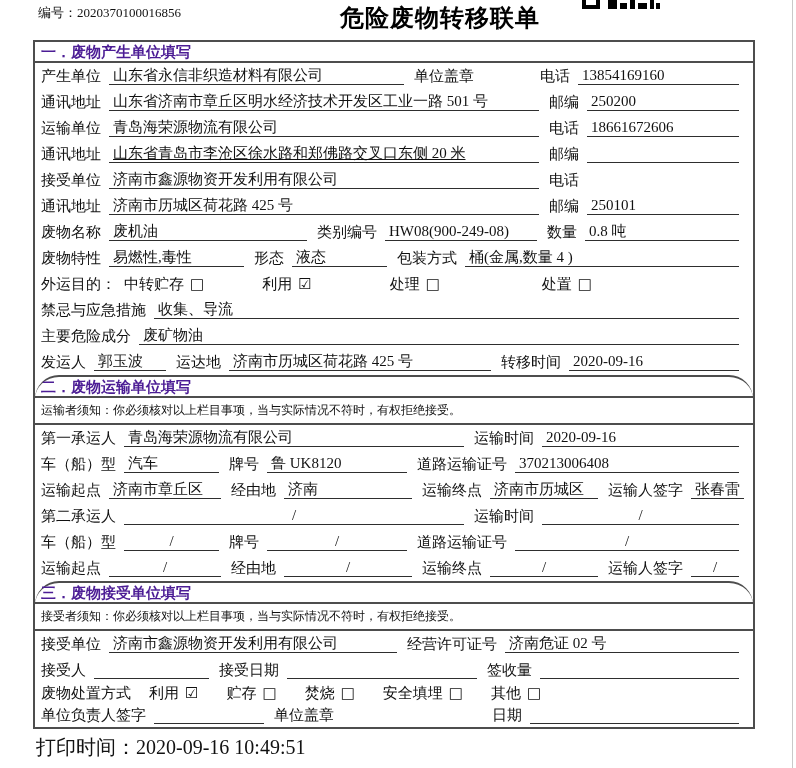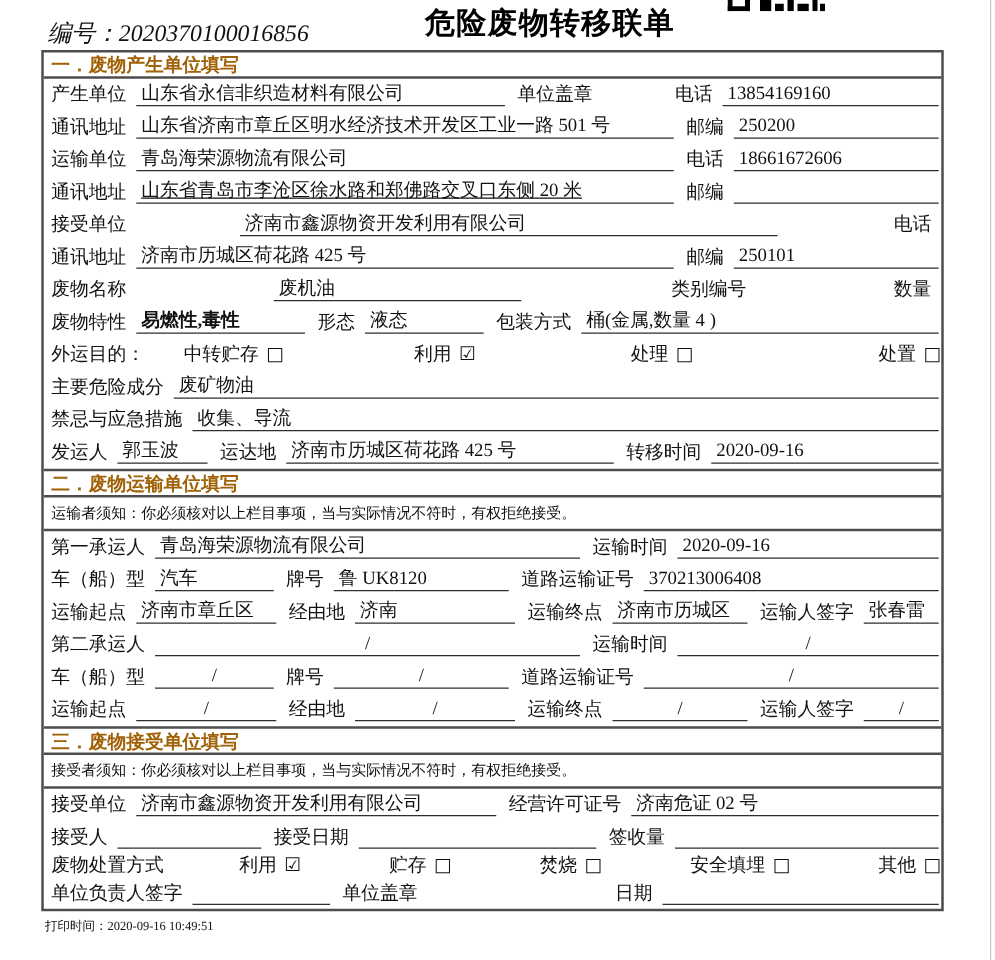--- a/index.html
+++ b/index.html
@@ -1,64 +1,64 @@
 <!DOCTYPE html>
 <html><head>
 <meta charset="utf-8">
 <style>
   html,body{margin:0;padding:0;}
   body{
     width:796px;height:768px;background:#ffffff;overflow:hidden;position:relative;
     font-family:"Liberation Serif","DejaVu Serif",serif;color:#111;
   }
   .doc-number{
-    position:absolute;left:38px;top:14px;font-size:19px;white-space:nowrap;font-style:italic;
+    position:absolute;left:38px;top:4px;font-size:13px;white-space:nowrap;
   }
   .doc-title{
     position:absolute;left:330px;top:2px;width:220px;text-align:center;
     font-family:"Liberation Sans","DejaVu Sans",sans-serif;
     font-weight:bold;font-size:24px;letter-spacing:1px;white-space:nowrap;color:#000;
   }
   .qr-frag{position:absolute;left:582px;top:0;}
   .page-edge{position:absolute;right:3px;top:0;width:1px;height:768px;background:#c9c9c9;}
 
   .form{
     position:absolute;left:33px;top:40px;width:722px;
     border:2px solid #4d4d4d;background:#fff;box-sizing:border-box;
   }
   .section{width:100%;}
-  .section + .section{border-top:2px solid #4d4d4d;}
+  .section + .section{border-top:2px solid #4d4d4d;border-radius:24px;}
   .section-header{
     height:21px;display:flex;align-items:center;padding:1px 6px 0 6px;
     font-family:"Liberation Sans","DejaVu Sans",sans-serif;
-    font-weight:bold;font-size:15px;color:#a16207;
+    font-weight:bold;font-size:15px;color:#4c1d95;
     border-bottom:2px solid #4d4d4d;box-sizing:border-box;
   }
   .note-row{
     height:27px;display:flex;align-items:center;padding:0 6px;
     font-size:12px;border-bottom:2px solid #4d4d4d;box-sizing:border-box;white-space:nowrap;
   }
   .row{
-    height:26px;display:flex;align-items:flex-end;padding:0 0 4px 6px;
-    font-size:15px;box-sizing:border-box;white-space:nowrap;justify-content:space-between;
+    height:26px;display:flex;align-items:flex-end;padding:0 12px 4px 6px;
+    font-size:15px;box-sizing:border-box;white-space:nowrap;
   }
   .row.tight{height:22px;padding-bottom:3px;}
   .seg-l{flex:0 0 auto;margin-right:8px;line-height:17px;}
   .seg-u{
     flex:0 0 auto;border-bottom:1px solid #2e2e2e;line-height:17px;
     padding:0 4px;box-sizing:border-box;min-height:17px;
   }
   .seg-u.grow{flex:1 1 auto;margin-right:2px;}
   .seg-u.slash{text-align:center;}
   .seg-u + .seg-l{margin-left:10px;}
   .seg-gap{flex:0 0 auto;}
   .seg-cb{flex:0 0 auto;line-height:17px;}
   .cb-box{font-family:"DejaVu Sans",sans-serif;font-size:15px;margin-left:6px;}
   .print-time{
-    position:absolute;left:36px;top:734px;font-size:10px;white-space:nowrap;
+    position:absolute;left:36px;top:734px;font-size:20px;white-space:nowrap;
   }
 </style>
 </head>
 <body>
 
 <div class="doc-number"><span>编号：</span><span>2020370100016856</span></div>
 
 <div class="doc-title">危险废物转移联单</div>
 
 <svg class="qr-frag" width="78" height="9" xmlns="http://www.w3.org/2000/svg">
@@ -112,47 +112,49 @@
       <div class="row">
         <span class="seg-l">通讯地址</span>
         <span class="seg-u" style="min-width: 430px;">济南市历城区荷花路 425 号</span>
         <span class="seg-l">邮编</span>
         <span class="seg-u grow">250101</span>
       </div>
       <div class="row">
         <span class="seg-l">废物名称</span>
         <span class="seg-u" style="min-width: 198px;">废机油</span>
         <span class="seg-l">类别编号</span>
+        <span class="seg-u" style="min-width: 152px;">HW08(900-249-08)</span>
         <span class="seg-l">数量</span>
+        <span class="seg-u grow">0.8 吨</span>
       </div>
       <div class="row">
         <span class="seg-l">废物特性</span>
-        <span class="seg-u" style="min-width: 135px; font-weight: bold;">易燃性,毒性</span>
+        <span class="seg-u" style="min-width: 135px;">易燃性,毒性</span>
         <span class="seg-l">形态</span>
         <span class="seg-u" style="min-width: 95px;">液态</span>
         <span class="seg-l">包装方式</span>
         <span class="seg-u grow">桶(金属,数量  4 )</span>
       </div>
       <div class="row">
         <span class="seg-l">外运目的：</span>
         <span class="seg-cb"><span>中转贮存</span><span class="cb-box">□</span></span>
         <span class="seg-gap" style="width: 58px;"></span>
         <span class="seg-cb"><span>利用</span><span class="cb-box">☑</span></span>
         <span class="seg-gap" style="width: 78px;"></span>
         <span class="seg-cb"><span>处理</span><span class="cb-box">□</span></span>
         <span class="seg-gap" style="width: 102px;"></span>
         <span class="seg-cb"><span>处置</span><span class="cb-box">□</span></span>
       </div>
       <div class="row">
+        <span class="seg-l">禁忌与应急措施</span>
+        <span class="seg-u grow">收集、导流</span>
+      </div>
+      <div class="row">
         <span class="seg-l">主要危险成分</span>
         <span class="seg-u grow">废矿物油</span>
-      </div>
-      <div class="row">
-        <span class="seg-l">禁忌与应急措施</span>
-        <span class="seg-u grow">收集、导流</span>
       </div>
       <div class="row">
         <span class="seg-l">发运人</span>
         <span class="seg-u" style="min-width: 72px;">郭玉波</span>
         <span class="seg-l">运达地</span>
         <span class="seg-u" style="min-width: 262px;">济南市历城区荷花路 425 号</span>
         <span class="seg-l">转移时间</span>
         <span class="seg-u grow">2020-09-16</span>
       </div>
     </div>

